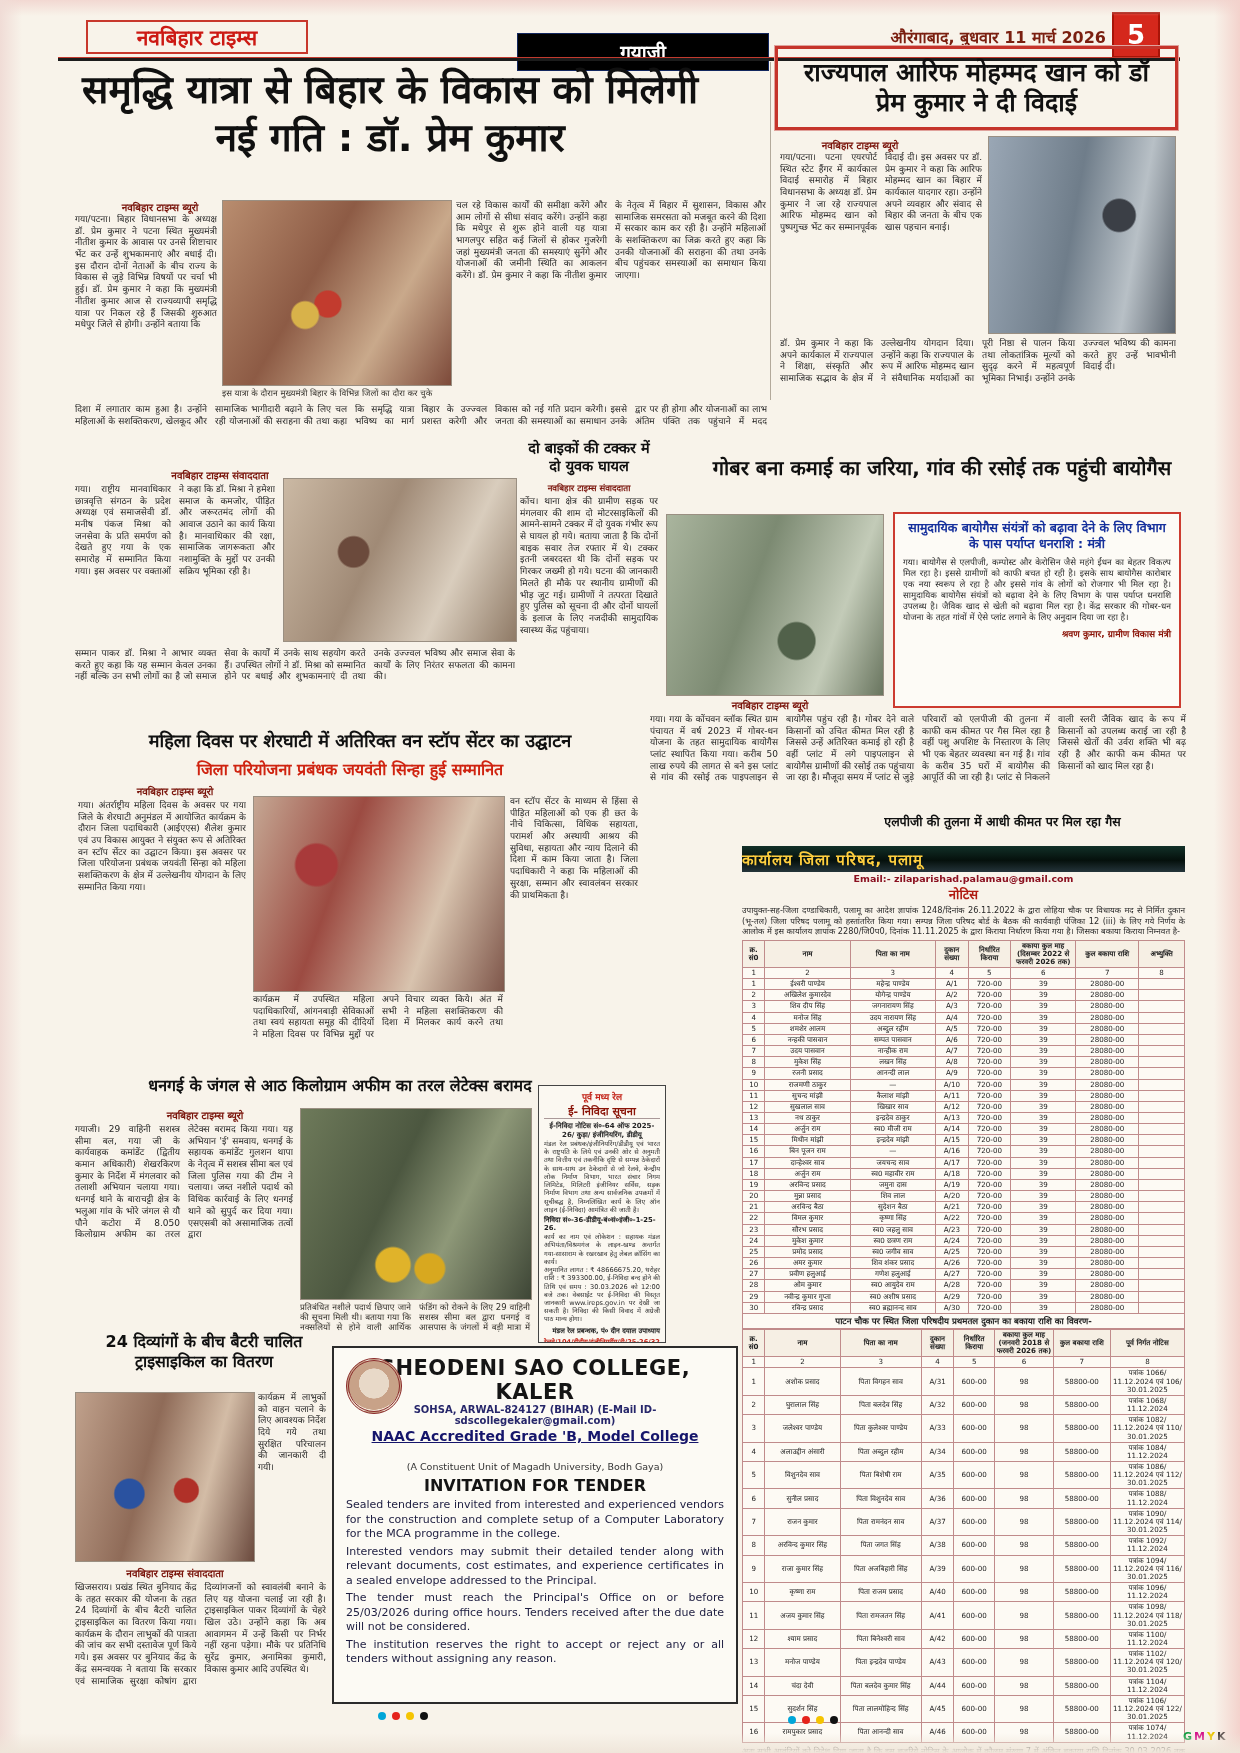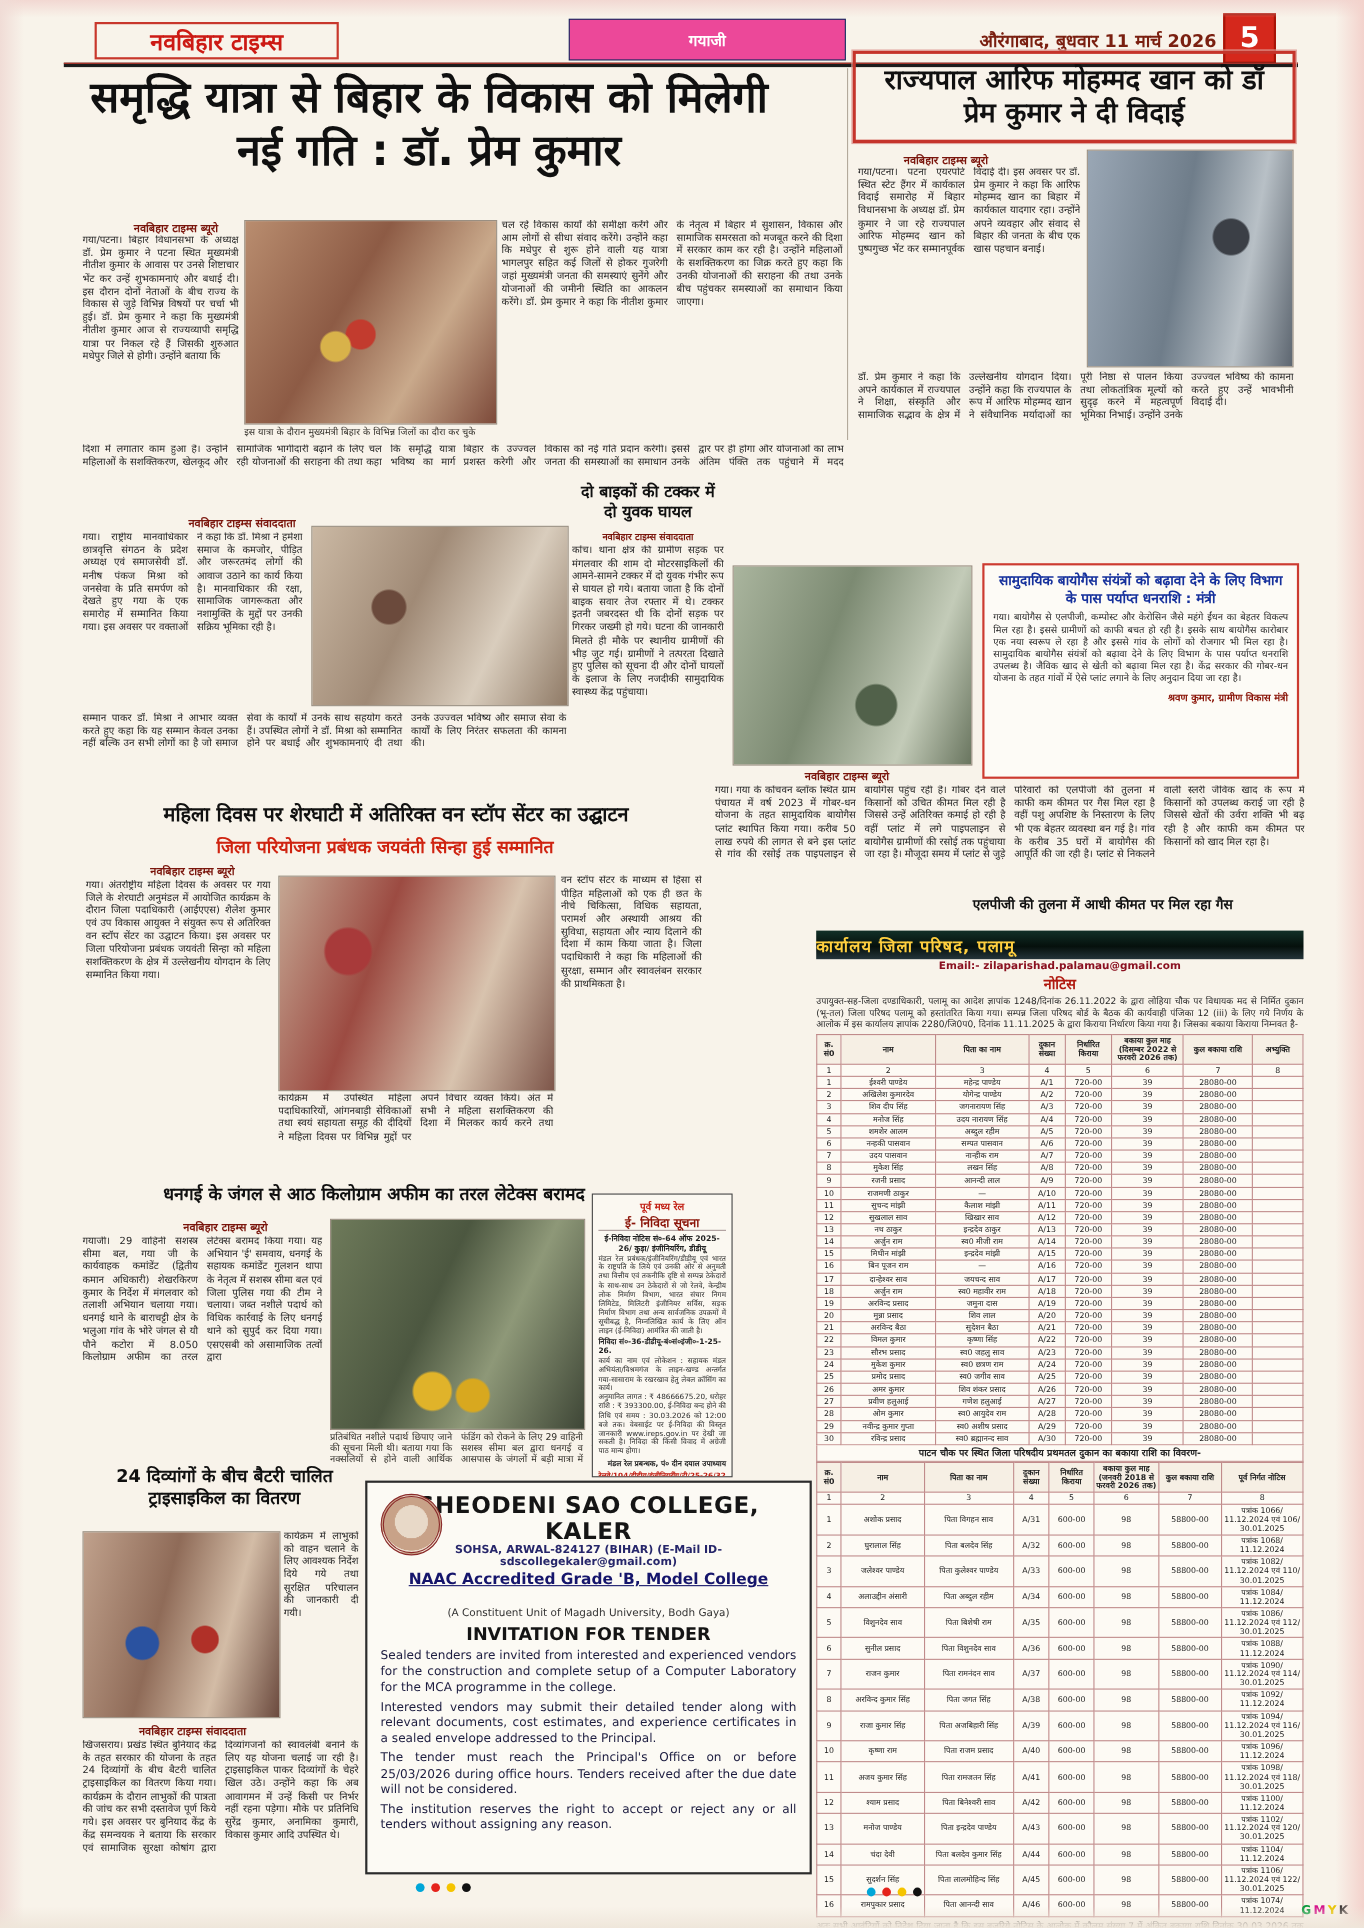--- a/index.html
+++ b/index.html
@@ -6,22 +6,22 @@
   .page{position:relative;width:1240px;height:1753px;margin:0 auto;overflow:hidden;
         background:#f8f3ea;font-family:"DejaVu Sans",sans-serif;color:#1c1c1c;}
   .edge-top{position:absolute;left:0;top:0;right:0;height:16px;background:linear-gradient(#f2d8d2,rgba(242,216,210,0));pointer-events:none;}
   .edge-left{position:absolute;left:0;top:0;bottom:0;width:22px;background:linear-gradient(90deg,#f0dcd6,rgba(240,220,214,0));pointer-events:none;}
   .edge-right{position:absolute;right:0;top:0;bottom:0;width:26px;background:linear-gradient(270deg,#f3d2cc,rgba(243,210,204,0));pointer-events:none;}
   .edge-bottom{position:absolute;left:0;bottom:0;right:0;height:20px;background:linear-gradient(0deg,#efe6da,rgba(239,230,218,0));pointer-events:none;}
   .abs{position:absolute;}
   
   .mh-name{left:86px;top:20px;width:218px;height:30px;border:2px solid #c8372c;color:#cc1a14;
            font-size:21px;font-weight:bold;display:flex;align-items:center;justify-content:center;}
-  .mh-center{left:518px;top:18px;width:250px;height:36px;background:#ec4899;color:#fff;
-             font-size:14px;font-weight:bold;display:flex;align-items:center;justify-content:center;box-shadow:0 0 0 1px #12265e;}
+  .mh-center{left:518px;top:34px;width:250px;height:36px;background:#000000;color:#fff;
+             font-size:19px;font-weight:bold;display:flex;align-items:center;justify-content:center;box-shadow:0 0 0 1px #12265e;}
   .mh-date{left:848px;top:26px;width:258px;height:24px;color:#7a1f10;font-size:16px;font-weight:bold;text-align:right;}
   .mh-page{left:1112px;top:12px;width:44px;height:42px;background:#d5281c;color:#fff;font-size:26px;font-weight:bold;
            display:flex;align-items:center;justify-content:center;border:2px solid #a81408;}
   .header-rule{left:58px;top:57px;width:1122px;height:3px;background:#1c1c1c;border-top:1px solid #c23a2e;}
   
   .hl{font-weight:bold;color:#101010;text-align:center;line-height:1.22;}
   .hl-sub{font-weight:bold;color:#cf2310;text-align:center;}
   .byline{font-weight:bold;color:#7a150c;font-size:10px;text-align:center;}
   .body-txt{font-size:9px;line-height:1.3;text-align:justify;overflow:hidden;color:#262626;}
   .cols2{column-count:2;column-gap:8px;}
@@ -118,20 +118,21 @@
   <div class="abs body-txt cols2" style="left:75px;top:484px;width:200px;height:158px;">गया। राष्ट्रीय मानवाधिकार छात्रवृत्ति संगठन के प्रदेश अध्यक्ष एवं समाजसेवी डॉ. मनीष पंकज मिश्रा को जनसेवा के प्रति समर्पण को देखते हुए गया के एक समारोह में सम्मानित किया गया। इस अवसर पर वक्ताओं ने कहा कि डॉ. मिश्रा ने हमेशा समाज के कमजोर, पीड़ित और जरूरतमंद लोगों की आवाज उठाने का कार्य किया है। मानवाधिकार की रक्षा, सामाजिक जागरूकता और नशामुक्ति के मुद्दों पर उनकी सक्रिय भूमिका रही है।</div>
   <div class="abs photo" style="left:283px;top:478px;width:232px;height:162px;background:
        radial-gradient(circle at 30% 45%,#6b4a3c 0 8%,rgba(0,0,0,0) 9%),
        linear-gradient(115deg,#cbb9a4,#a08a76 40%,#d9cdbd 70%,#8f7a66);"></div>
   <div class="abs body-txt cols3" style="left:75px;top:648px;width:440px;height:70px;">सम्मान पाकर डॉ. मिश्रा ने आभार व्यक्त करते हुए कहा कि यह सम्मान केवल उनका नहीं बल्कि उन सभी लोगों का है जो समाज सेवा के कार्यों में उनके साथ सहयोग करते हैं। उपस्थित लोगों ने डॉ. मिश्रा को सम्मानित होने पर बधाई और शुभकामनाएं दी तथा उनके उज्ज्वल भविष्य और समाज सेवा के कार्यों के लिए निरंतर सफलता की कामना की।</div>
 
   <div class="abs hl" style="left:520px;top:440px;width:138px;font-size:14.5px;">दो बाइकों की टक्कर में दो युवक घायल</div>
   <div class="abs byline" style="left:520px;top:482px;width:138px;font-size:8.5px;">नवबिहार टाइम्स संवाददाता</div>
   <div class="abs body-txt" style="left:520px;top:496px;width:138px;height:222px;">कोंच। थाना क्षेत्र की ग्रामीण सड़क पर मंगलवार की शाम दो मोटरसाइकिलों की आमने-सामने टक्कर में दो युवक गंभीर रूप से घायल हो गये। बताया जाता है कि दोनों बाइक सवार तेज रफ्तार में थे। टक्कर इतनी जबरदस्त थी कि दोनों सड़क पर गिरकर जख्मी हो गये। घटना की जानकारी मिलते ही मौके पर स्थानीय ग्रामीणों की भीड़ जुट गई। ग्रामीणों ने तत्परता दिखाते हुए पुलिस को सूचना दी और दोनों घायलों के इलाज के लिए नजदीकी सामुदायिक स्वास्थ्य केंद्र पहुंचाया।</div>
 
+  <div class="abs hl" style="left:648px;top:456px;width:588px;font-size:20px;">गोबर बना कमाई का जरिया, गांव की रसोई तक पहुंची बायोगैस</div>
   <div class="abs photo" style="left:666px;top:514px;width:216px;height:180px;background:
        radial-gradient(circle at 60% 70%,#51614a 0 10%,rgba(0,0,0,0) 11%),
        linear-gradient(110deg,#aab59e,#7c8a72 40%,#c3cbb8 75%,#69755f);"></div>
   <div class="abs byline" style="left:690px;top:698px;width:160px;">नवबिहार टाइम्स ब्यूरो</div>
   <div class="abs bio-box">
     <div class="bio-box-head">सामुदायिक बायोगैस संयंत्रों को बढ़ावा देने के लिए विभाग के पास पर्याप्त धनराशि : मंत्री</div>
     <div class="bio-box-body">गया। बायोगैस से एलपीजी, कम्पोस्ट और केरोसिन जैसे महंगे ईंधन का बेहतर विकल्प मिल रहा है। इससे ग्रामीणों को काफी बचत हो रही है। इसके साथ बायोगैस कारोबार एक नया स्वरूप ले रहा है और इससे गांव के लोगों को रोजगार भी मिल रहा है। सामुदायिक बायोगैस संयंत्रों को बढ़ावा देने के लिए विभाग के पास पर्याप्त धनराशि उपलब्ध है। जैविक खाद से खेती को बढ़ावा मिल रहा है। केंद्र सरकार की गोबर-धन योजना के तहत गांवों में ऐसे प्लांट लगाने के लिए अनुदान दिया जा रहा है।</div>
     <div class="bio-box-sign">श्रवण कुमार, ग्रामीण विकास मंत्री</div>
   </div>
   <div class="abs body-txt cols4" style="left:650px;top:714px;width:536px;height:98px;">गया। गया के कोंचवन ब्लॉक स्थित ग्राम पंचायत में वर्ष 2023 में गोबर-धन योजना के तहत सामुदायिक बायोगैस प्लांट स्थापित किया गया। करीब 50 लाख रुपये की लागत से बने इस प्लांट से गांव की रसोई तक पाइपलाइन से बायोगैस पहुंच रही है। गोबर देने वाले किसानों को उचित कीमत मिल रही है जिससे उन्हें अतिरिक्त कमाई हो रही है वहीं प्लांट में लगे पाइपलाइन से बायोगैस ग्रामीणों की रसोई तक पहुंचाया जा रहा है। मौजूदा समय में प्लांट से जुड़े परिवारों को एलपीजी की तुलना में काफी कम कीमत पर गैस मिल रहा है वहीं पशु अपशिष्ट के निस्तारण के लिए भी एक बेहतर व्यवस्था बन गई है। गांव के करीब 35 घरों में बायोगैस की आपूर्ति की जा रही है। प्लांट से निकलने वाली स्लरी जैविक खाद के रूप में किसानों को उपलब्ध कराई जा रही है जिससे खेतों की उर्वरा शक्ति भी बढ़ रही है और काफी कम कीमत पर किसानों को खाद मिल रहा है।</div>

